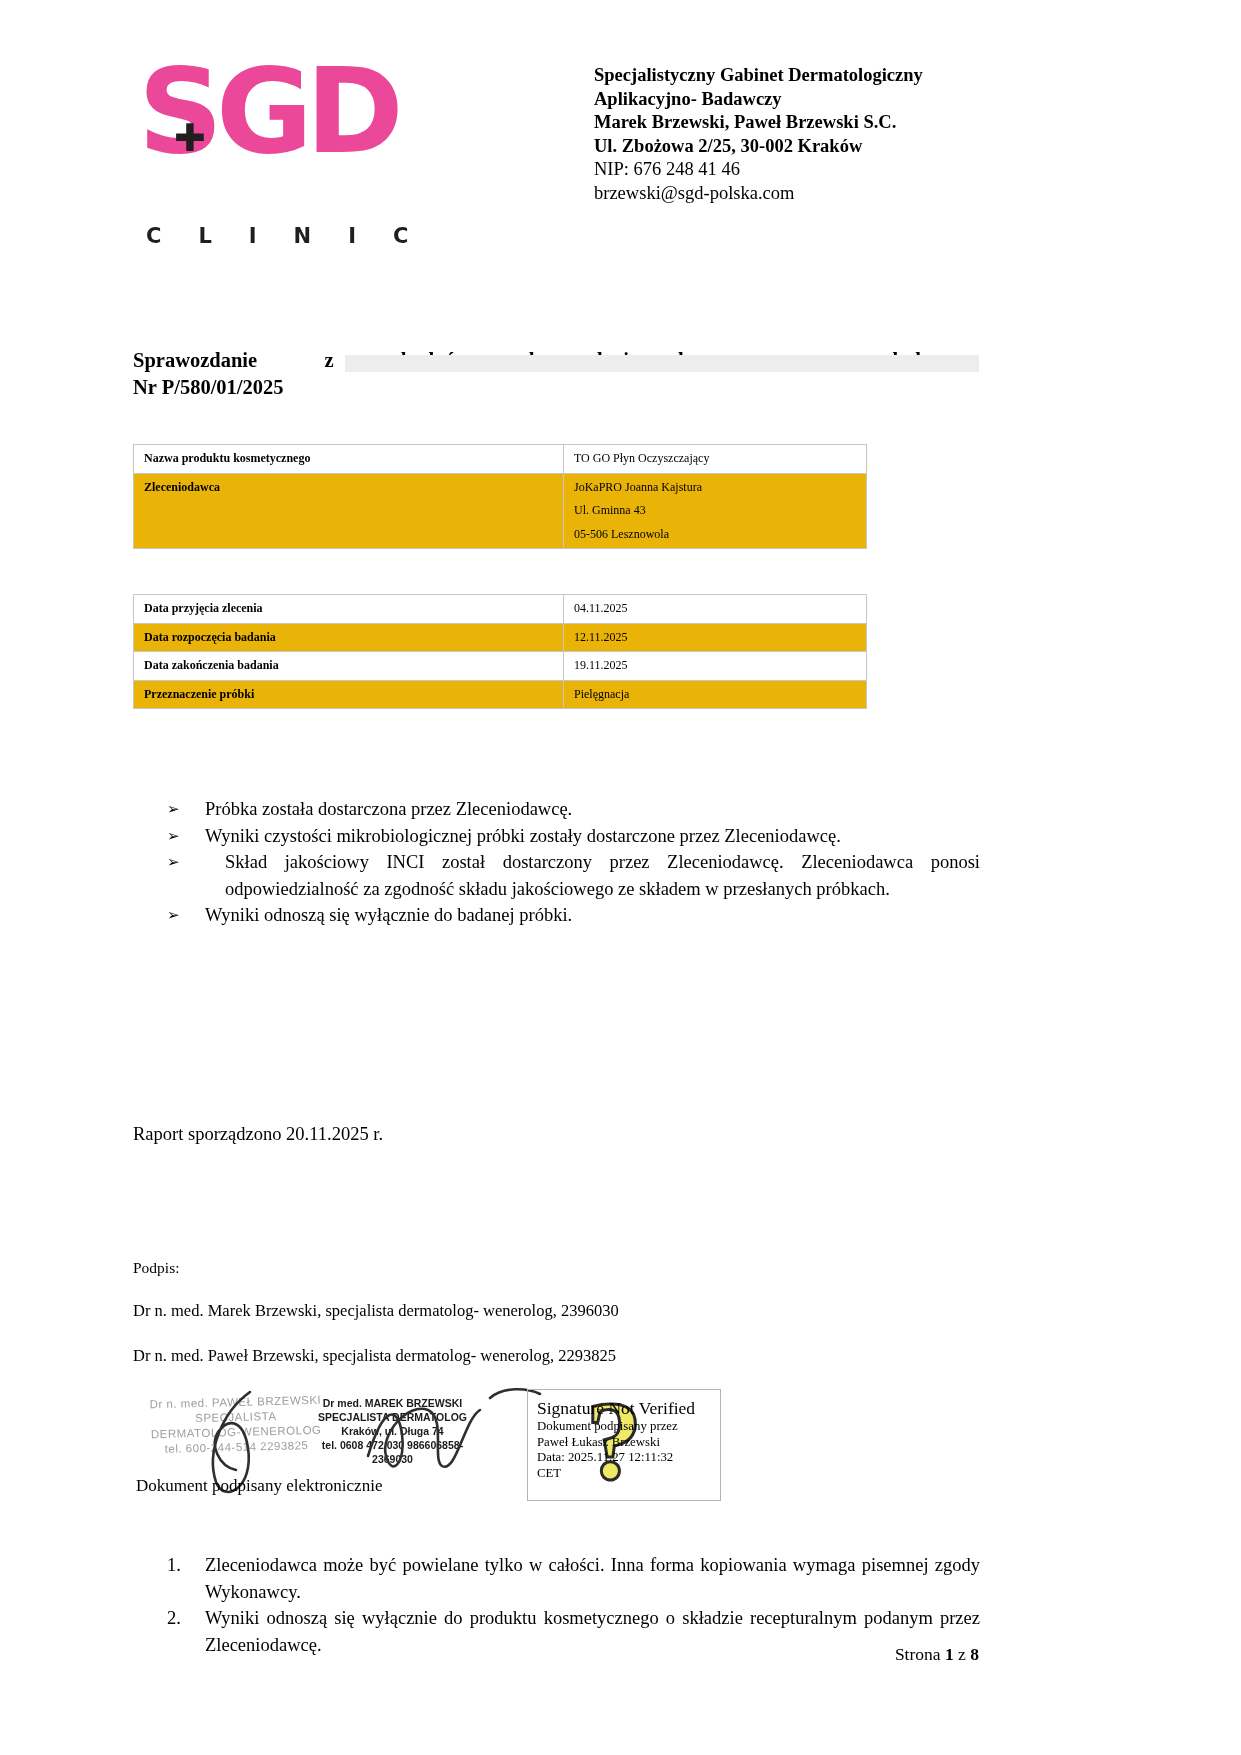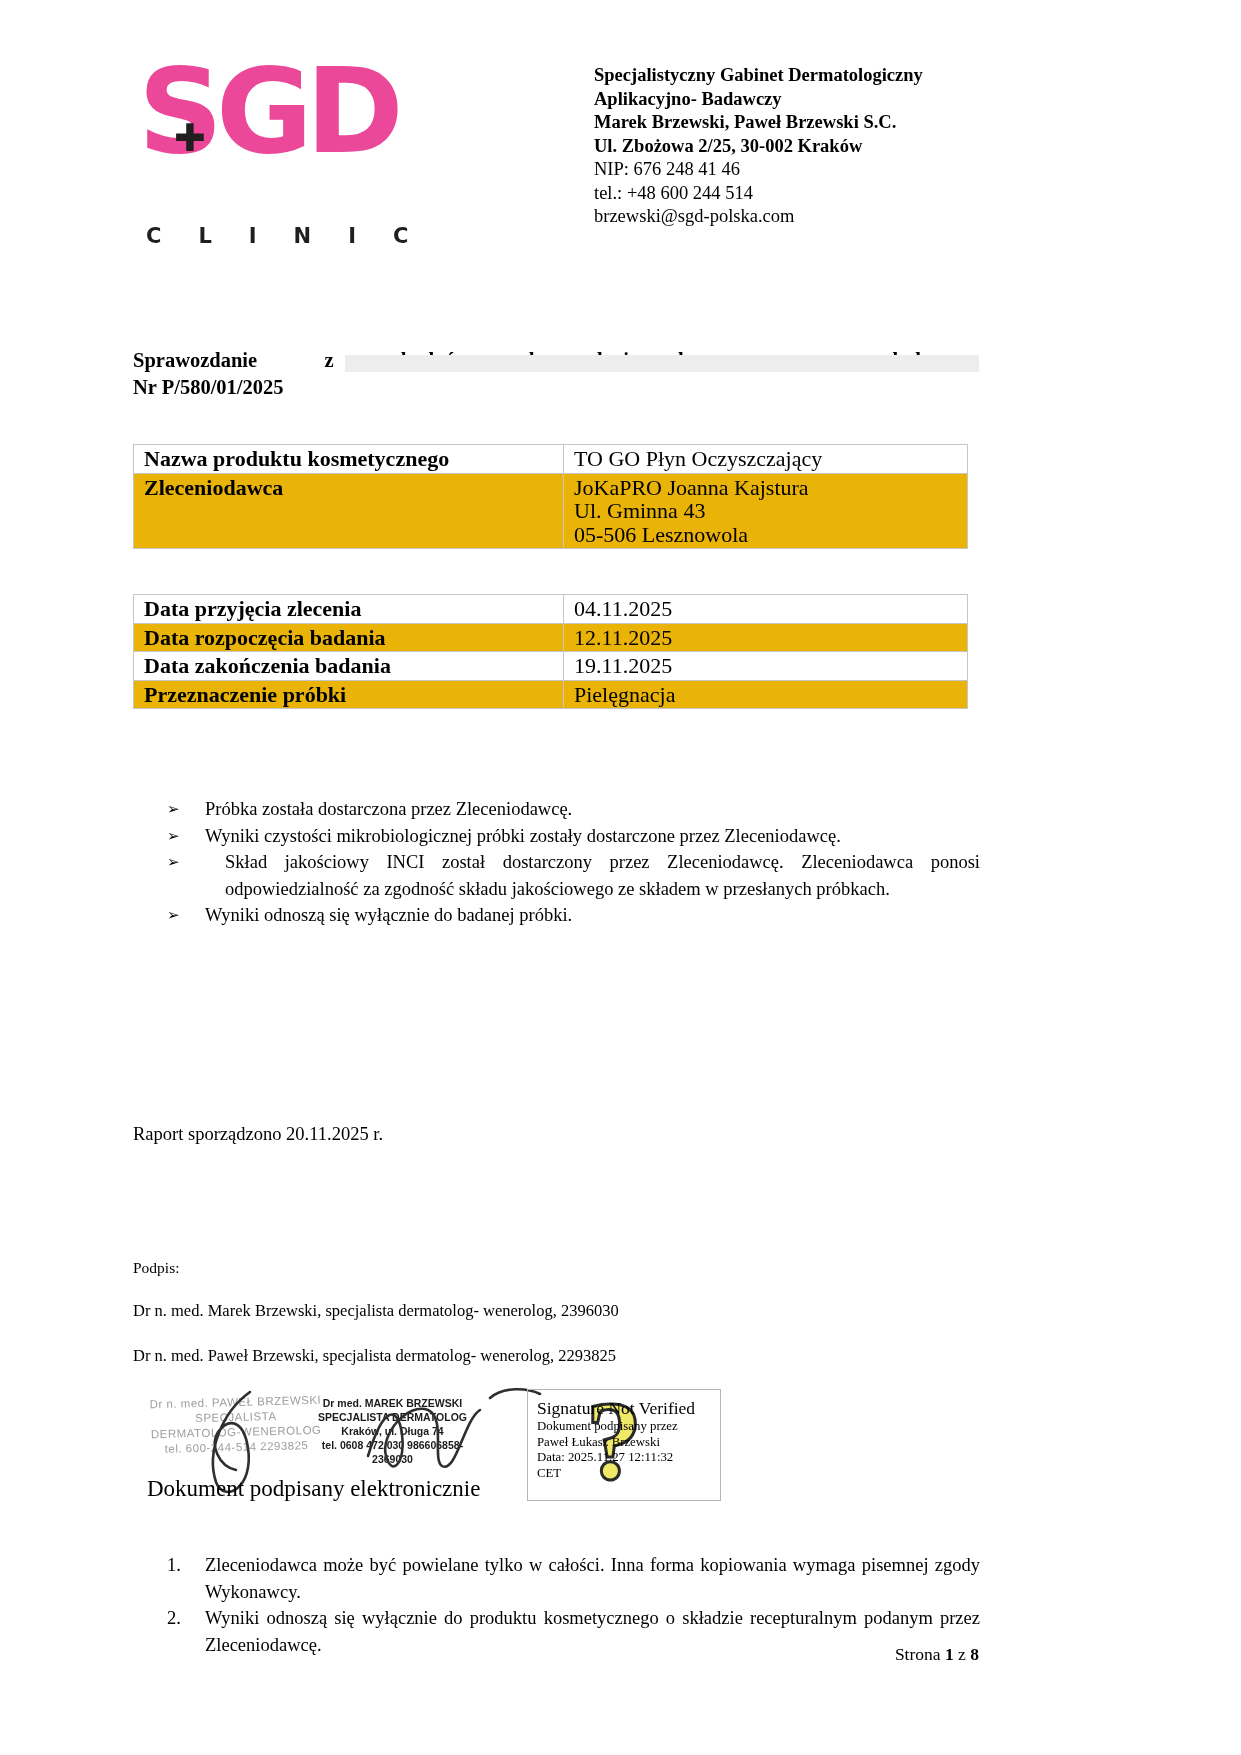--- a/index.html
+++ b/index.html
@@ -25,38 +25,38 @@
     letter-spacing:37px; color:#201e1e; white-space:nowrap;margin-top:44px;
   }
   
   .letterhead { position:absolute; left:594px; top:64px; width:430px; font-size:18.5px; line-height:23.5px; }
   .lh-bold { font-weight:bold; }
   
   .title { position:absolute; left:133px; top:303px; width:846px; font-size:20.5px; font-weight:bold; line-height:27px; }
   .title-line1 { text-align:justify; text-align-last:justify;margin-top:44px; }
   .title-bar { position:absolute; left:212px; top:52px; width:634px; height:17px; background:#ededed; }
   
-  table { border-collapse:collapse; table-layout:fixed; width:835px; font-size:22px; }
+  table { border-collapse:collapse; table-layout:fixed; width:734px; font-size:12px; }
   td { border:1px solid #c6c6c6; padding:2px 10px; vertical-align:top; line-height:23.5px; }
   td.lbl { font-weight:bold; width:430px; }
   tr.stripe { background:#eab308; }
   .tbl-info  { position:absolute; left:133px; top:444px; }
   .tbl-dates { position:absolute; left:133px; top:594px; }
   
   .bullets { position:absolute; left:167px; top:796px; width:813px; font-size:18.5px; line-height:26.5px; }
   .b-item { display:flex; }
   .b-marker { width:38px; flex:0 0 38px; font-family:"DejaVu Sans", sans-serif; font-size:15px; }
   .b-text { flex:1; }
   .b-just { text-align:justify;margin-left:20px; }
   
   .report-date { position:absolute; left:133px; top:1124px; font-size:18.5px; }
   .podpis { position:absolute; left:133px; top:1259px; font-size:15.5px; }
   .signer-1 { position:absolute; left:133px; top:1301px; font-size:16.5px; }
   .signer-2 { position:absolute; left:133px; top:1346px; font-size:16.5px; }
-  .esign-note { position:absolute; left:147px; top:1476px; font-size:23px; }
+  .esign-note { position:absolute; left:136px; top:1476px; font-size:17px; }
   
   .stamp { font-family:"Liberation Sans", sans-serif; text-align:center; position:absolute; }
   .stamp-pawel { left:136px; top:1395px; width:200px; color:#9e9e9e; font-size:11.5px; line-height:15px; transform:rotate(-1.5deg); letter-spacing:.5px; }
   .stamp-marek { left:310px; top:1396px; width:165px; color:#1b1b1b; font-weight:bold; font-size:10.5px; line-height:14px; }
   .squiggle { position:absolute; }
   .sq1 { left:188px; top:1386px; }
   .sq2 { left:340px; top:1376px; }
   
   .sig-box {
     position:absolute; left:527px; top:1389px; width:194px; height:112px;
@@ -92,21 +92,20 @@
     <div class="logo-plus">✚</div>
     <div class="logo-sub">CLINIC</div>
   </div>
 
   <div class="letterhead">
     <div class="lh-bold">Specjalistyczny Gabinet Dermatologiczny</div>
     <div class="lh-bold">Aplikacyjno- Badawczy</div>
     <div class="lh-bold">Marek Brzewski, Paweł Brzewski S.C.</div>
     <div class="lh-bold">Ul. Zbożowa 2/25, 30-002 Kraków</div>
     <div>NIP: 676 248 41 46</div>
-    <div>tel.: +48 600 244 514</div>
     <div>brzewski@sgd-polska.com</div>
   </div>
 
   <div class="title">
     <div class="title-line1">Sprawozdanie z badań dermatologicznych testem płatkowym</div>
     <div class="title-line2">Nr P/580/01/2025</div>
     <div class="title-bar"></div>
   </div>
 
   <table class="tbl-info">

